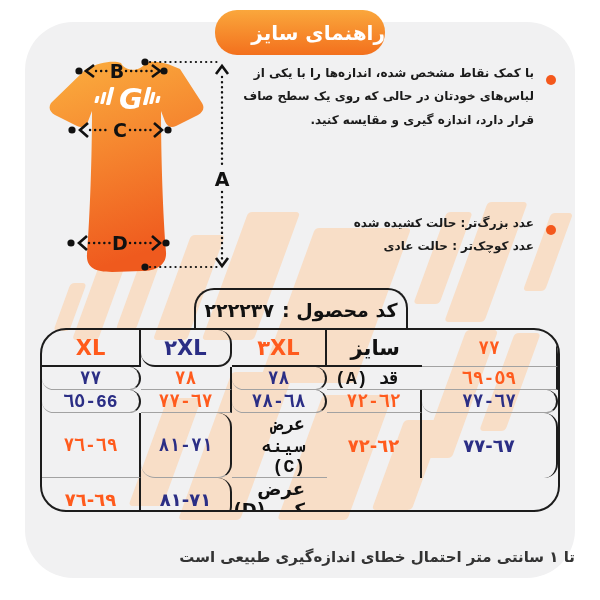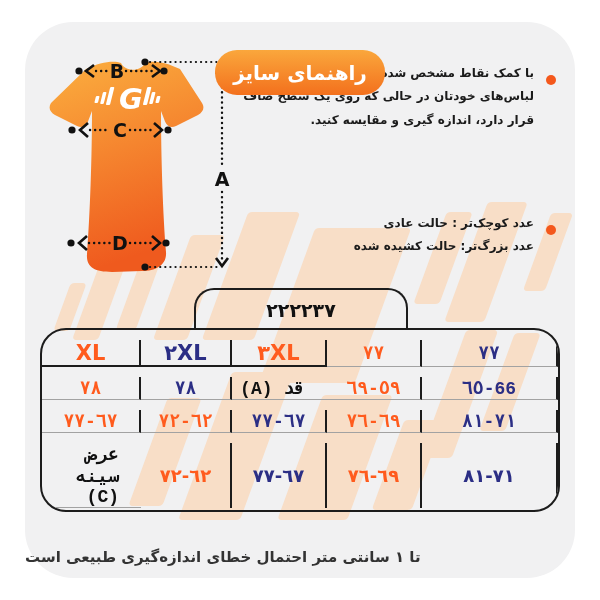--- a/index.html
+++ b/index.html
@@ -15,22 +15,22 @@
     background:#f1f1f2; border-radius:48px; overflow:hidden;
   }
 
   
   .wm { position:absolute; background:#f8dec7; transform:skewX(-20deg); border-radius:4px; }
 
   
   .badge {
     position:absolute; left:215px; top:10px; width:170px; height:45px; z-index:5;
     background:linear-gradient(180deg,#faa73c,#f3701d);
-    border-radius:22px; display:flex; align-items:center; justify-content:center;
-    color:#fff; font-size:20px; font-weight:bold; direction:rtl;margin-top:40px;
+    border-radius:22px; display:flex; align-items:center; 
+    color:#fff; font-size:20px; font-weight:bold; direction:rtl;
   }
 
   
   .shirt-svg { position:absolute; left:28px; top:56px; z-index:4; }
 
   
   .bullet-block {
     position:absolute; right:40px; width:325px; z-index:4;
     direction:rtl; text-align:right; color:#1b1b1b;
     font-size:12px; font-weight:bold; line-height:1.95;
@@ -57,33 +57,33 @@
   .size-table {
     position:absolute; left:40px; top:328px; width:520px; height:184px; z-index:4;
     border:2.5px solid #1c1c1c; border-radius:26px;
     display:grid;
     grid-template-columns:99px 91px 95px 95px 1fr;
     grid-template-rows:37px repeat(4, 1fr);
     overflow:hidden;
   }
   .cell {
     display:flex; align-items:center; justify-content:center;
-    font-weight:bold; font-size:18px;margin-top:10px;
+    font-weight:bold; font-size:18px;
   }
   .vline  { border-right:2.5px solid #1c1c1c; }
   .hdr    { border-bottom:2.5px solid #1c1c1c; font-size:21px; }
   .rline  { border-bottom:1.3px solid #a2a2a2;font-family:Liberation Mono, monospace; }
   .c-or   { color:#ff5b1d; }
-  .c-nv   { color:#2b2e85; }
+  .c-nv   { color:#2b2e85;border-radius:14px; }
   .c-lbl  { color:#111; direction:rtl; justify-content:flex-start; padding-right:22px; }
 
   
   .footer-note {
     position:absolute; left:25px; top:548px; width:550px; z-index:4;
-    text-align:left; direction:rtl;
+    text-align:right; direction:rtl;
     font-size:15px; font-weight:600; color:#333;
   }
 </style>
 </head>
 <body>
 
 <div class="card">
   <div class="wm" style="left:37px;top:261px;width:16px;height:48px"></div>
   <div class="wm" style="left:63px;top:230px;width:26px;height:88px"></div>
   <div class="wm" style="left:103px;top:240px;width:20px;height:68px"></div>
@@ -189,43 +189,46 @@
   <text x="194" y="130" font-size="19" font-weight="bold" fill="#111" text-anchor="middle">A</text>
 </svg>
 
 <div class="bullet-block b1">
   <span class="dot"></span>
   <span>با کمک نقاط مشخص شده، اندازه‌ها را با یکی از لباس‌های خودتان در حالی که روی یک سطح صاف قرار دارد، اندازه گیری و مقایسه کنید.</span>
 </div>
 
 <div class="bullet-block b2">
   <span class="dot"></span>
+  <div>عدد بزرگ‌تر: حالت کشیده شده</div>
   <div>عدد کوچک‌تر : حالت عادی</div>
-  <div>عدد بزرگ‌تر: حالت کشیده شده</div>
 </div>
 
 <div class="code-box">
+  <span>کد محصول :</span>
   <span>٢٢٢٢٣٧</span>
 </div>
 
 <div class="size-table">
 
   <div class="cell hdr vline c-or">XL</div>
   <div class="cell hdr vline c-nv">٢XL</div>
   <div class="cell hdr vline c-or">٣XL</div>
+  <div class="cell hdr c-lbl">سایز</div>
 
   <div class="cell rline vline c-or">٧٧</div>
   <div class="cell rline vline c-nv">٧٧</div>
   <div class="cell rline vline c-or">٧٨</div>
   <div class="cell rline vline c-nv">٧٨</div>
   <div class="cell rline c-lbl">قد (A)</div>
 
   <div class="cell rline vline c-or">٥٩-٦٩</div>
   <div class="cell rline vline c-nv">٦٥-66</div>
   <div class="cell rline vline c-or">٦٧-٧٧</div>
+  <div class="cell rline vline c-nv">٦٨-٧٨</div>
 
   <div class="cell rline vline c-or">٦٢-٧٢</div>
   <div class="cell rline vline c-nv">٦٧-٧٧</div>
   <div class="cell rline vline c-or">٦٩-٧٦</div>
   <div class="cell rline vline c-nv">٧١-٨١</div>
   <div class="cell rline c-lbl">عرض سینه (C)</div>
 
   <div class="cell vline c-or">٦٢-٧٢</div>
   <div class="cell vline c-nv">٦٧-٧٧</div>
   <div class="cell vline c-or">٦٩-٧٦</div>

